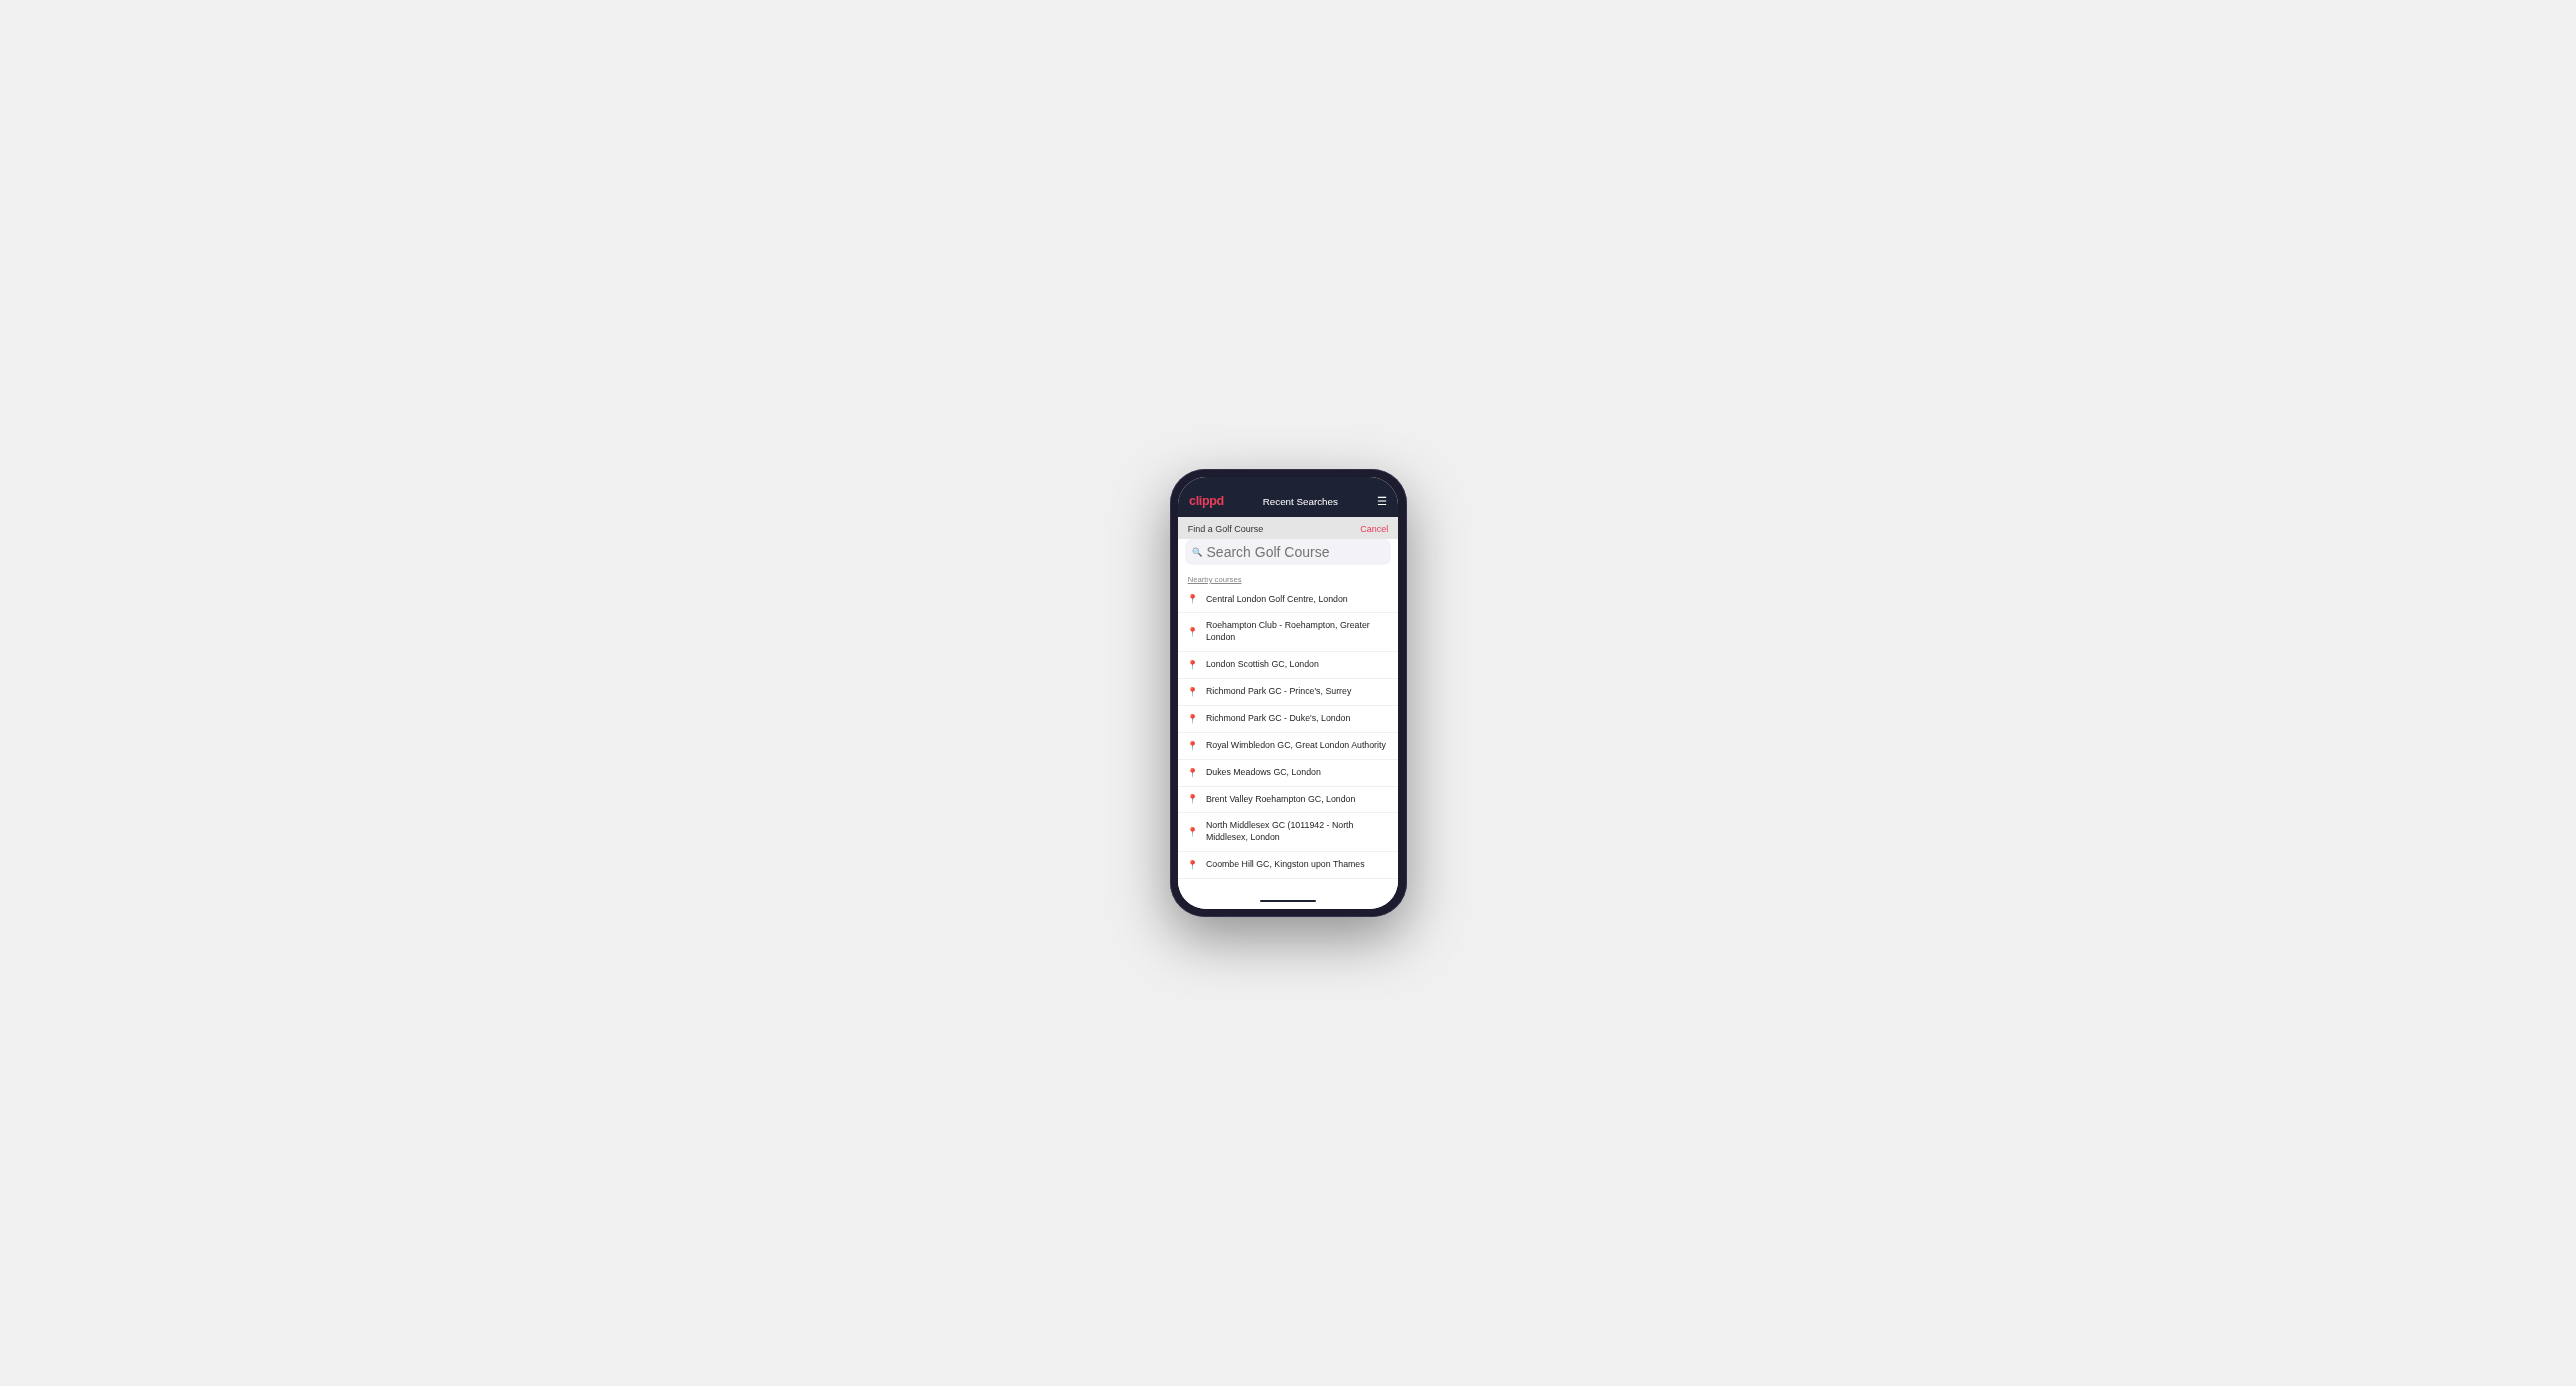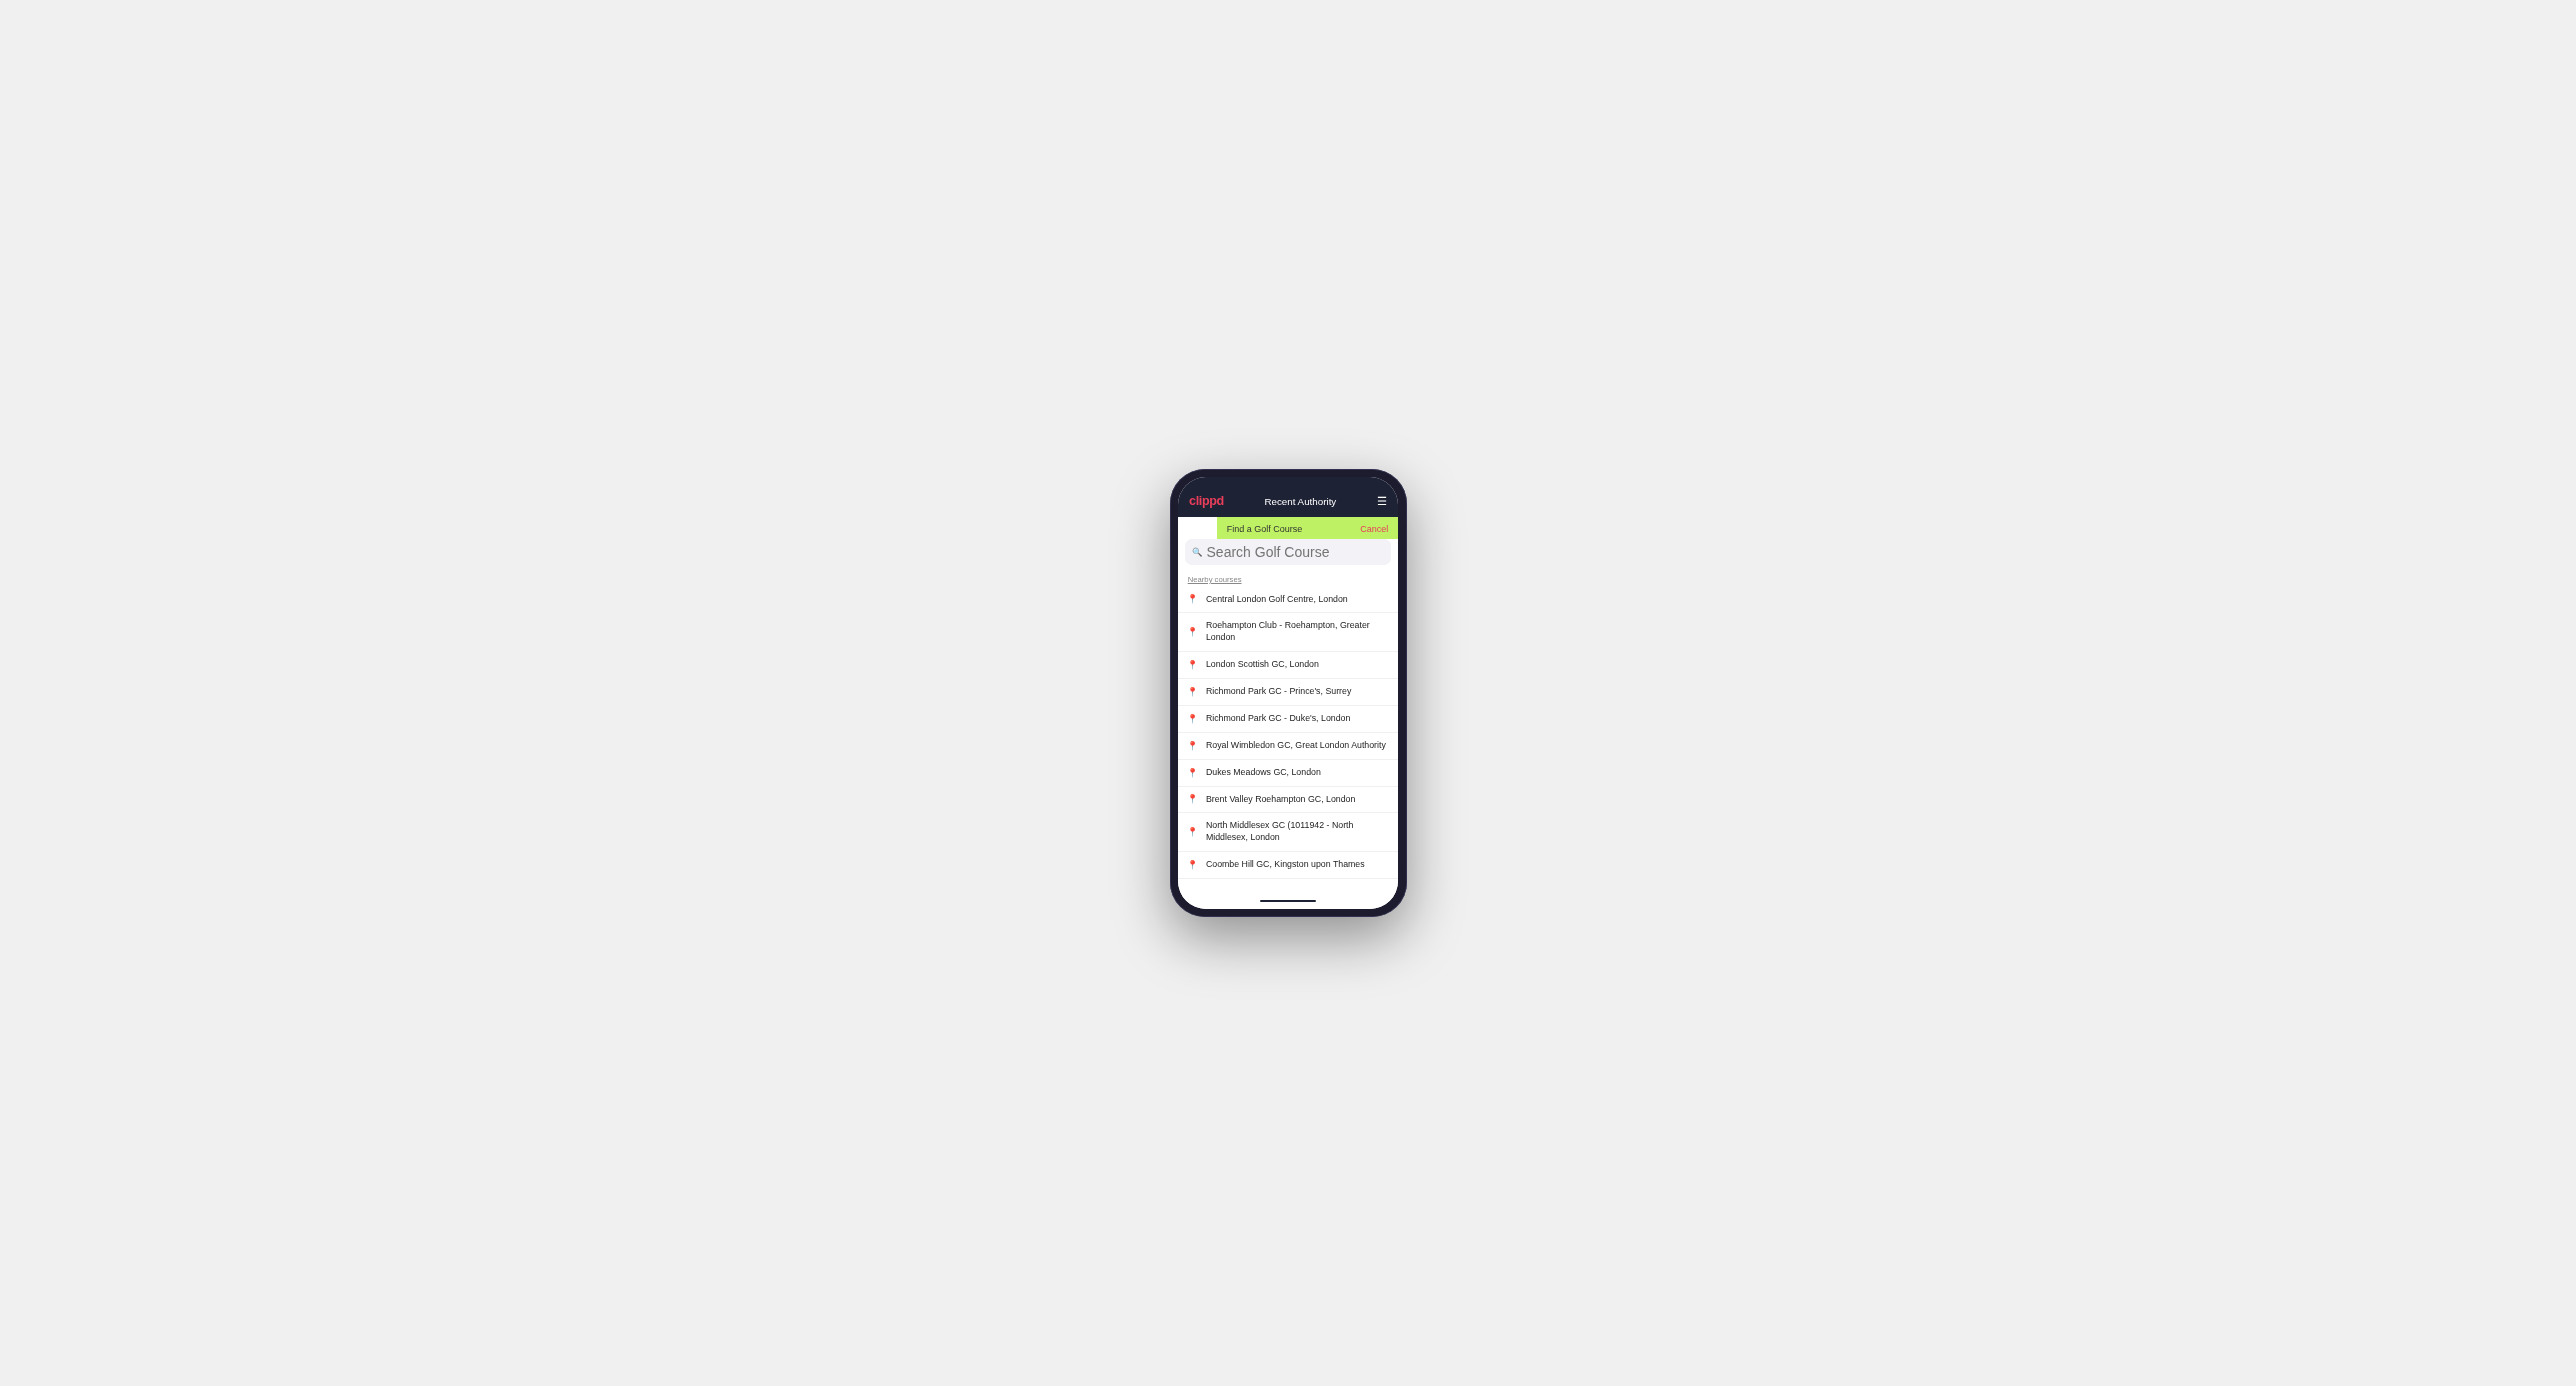--- a/index.html
+++ b/index.html
@@ -81,22 +81,21 @@
       flex: 1;
       overflow-y: auto;
       background: #fff;
     }
 
     .find-bar {
       padding: 7px 9.8px 5.6px;
       display: flex;
       align-items: center;
       justify-content: space-between;
-      background: #bef264;
-      margin-left: 39px;
+      background: #e5e5e5;
     }
 
     .find-label {
       font-size: 9px;
       color: #333;
     }
 
     .cancel-btn {
       font-size: 9px;
       color: #e83e5a;
@@ -184,21 +183,21 @@
 
 <div class="phone-outer">
   <div class="phone-inner">
 
     <div class="status-bar">
       <div class="notch"></div>
     </div>
 
     <div class="nav-header">
       <span class="logo">clippd</span>
-      <span class="nav-title">Recent Authority</span>
+      <span class="nav-title">Recent Searches</span>
       <span class="menu-icon">☰</span>
     </div>
 
     <div class="content">
 
       <div class="find-bar">
         <span class="find-label">Find a Golf Course</span>
         <button class="cancel-btn">Cancel</button>
       </div>
 

